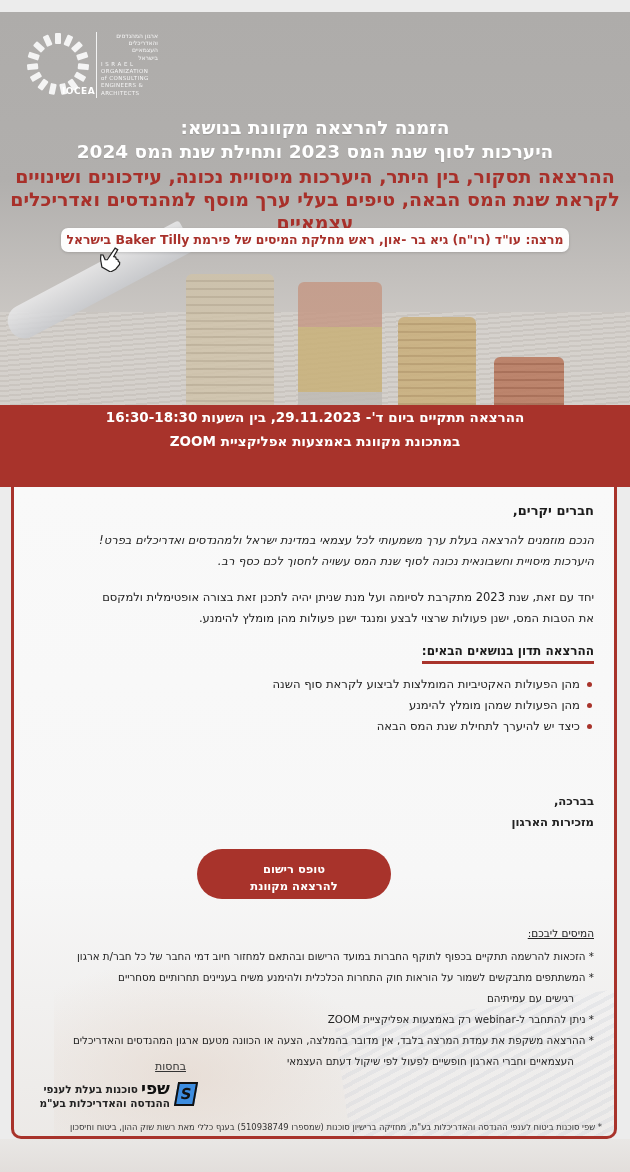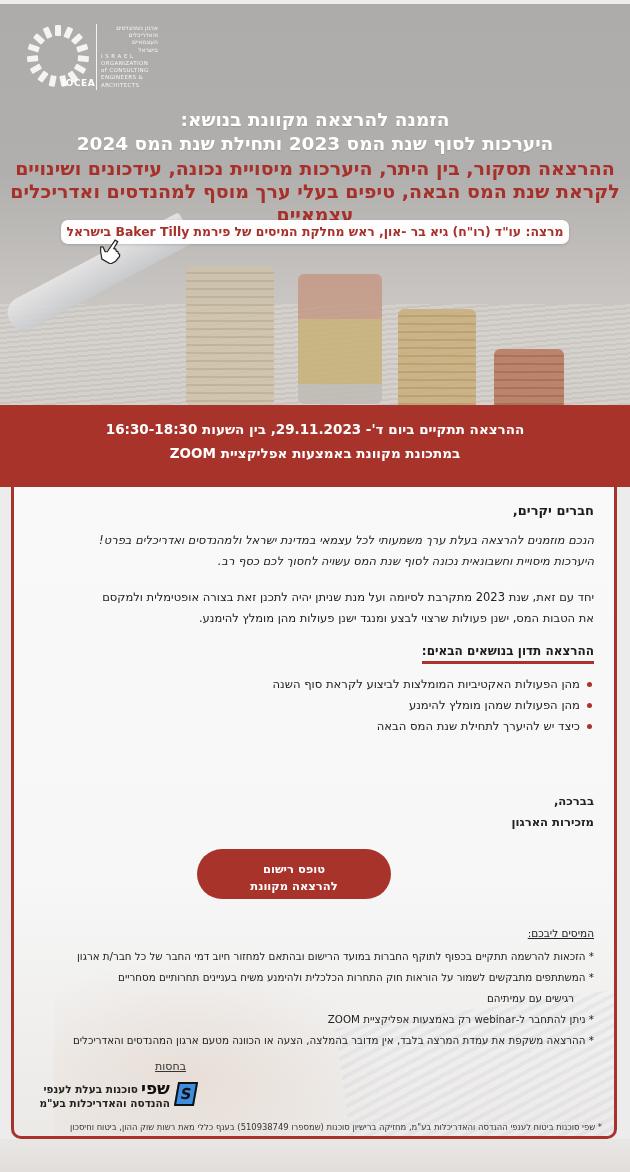--- a/index.html
+++ b/index.html
@@ -4,21 +4,21 @@
   <style>
     * { box-sizing: border-box; margin: 0; padding: 0; }
     html, body { width: 630px; height: 1172px; overflow: hidden; }
     body {
       font-family: "DejaVu Sans", sans-serif;
       background: #ececec;
       position: relative;
     }
     
     .hero {
-      position: absolute; left: 0; top: 4px; width: 630px; height: 419px;
+      position: absolute; left: 0; top: 12px; width: 630px; height: 419px;
       background: linear-gradient(180deg, #aeacaa 0%, #b1afad 40%, #c2bfbc 62%, #d0ccc8 80%, #c9c4bf 100%);
       overflow: hidden;
     }
     .hero .paper {
       position: absolute; left: 0; top: 300px; width: 630px; height: 105px;
       background: repeating-linear-gradient(175deg, #d8d4cf 0px, #d8d4cf 3px, #c9c4be 3px, #c9c4be 5px);
       opacity: .7;
     }
     .hero .pen {
       position: absolute; left: 10px; top: 300px; width: 200px; height: 34px;
@@ -60,21 +60,21 @@
       box-shadow: 0 1px 3px rgba(0,0,0,.15);
     }
     .hand-icon { position: absolute; left: 96px; top: 234px; width: 28px; height: 26px; }
 
     
     .event-band {
       position: absolute; left: 0; top: 405px; width: 630px; height: 82px;
       background: #a8332b;
       color: #fff; text-align: center; direction: rtl;
       font-weight: bold; font-size: 13.5px; line-height: 24px;
-      padding-top: 12px;
+      padding-top: 0;
     }
 
     
     .frame {
       position: absolute; left: 11px; top: 487px; width: 606px; height: 652px;
       border-left: 3px solid #a8332b; border-right: 3px solid #a8332b; border-bottom: 3px solid #a8332b;
       border-radius: 0 0 10px 10px;
       background: linear-gradient(180deg, #f9f9f9 0%, #f7f7f7 60%, rgba(242,241,240,.9) 78%, rgba(236,233,230,.85) 100%);
       overflow: hidden;
     }
@@ -260,20 +260,23 @@
   <div class="notes-heading">המיסים ליבכם:</div>
 
   <ul class="notes">
     <li>* הזכאות להרשמה תתקיים בכפוף לתוקף החברות במועד הרישום ובהתאם למחזור חיוב דמי החבר של כל חבר/ת ארגון</li>
     <li>*  המשתתפים מתבקשים לשמור על הוראות חוק התחרות הכלכלית ולהימנע משיח בעניינים תחרותיים מסחריים</li>
     <li>
         <span class="indent">רגישים עם עמיתיהם</span>
       </li>
     <li>* ניתן להתחבר ל-webinar רק באמצעות אפליקציית ZOOM</li>
     <li>* ההרצאה משקפת את עמדת המרצה בלבד, אין מדובר בהמלצה, הצעה או הכוונה מטעם ארגון המהנדסים והאדריכלים</li>
+    <li>
+        <span class="indent">העצמאיים וחברי הארגון חופשיים לפעול לפי שיקול דעתם העצמאי</span>
+      </li>
   </ul>
 
   <div class="sponsor">
     <div class="sponsor-caption">בחסות</div>
     <div class="sponsor-logo-mark">S</div>
     <div class="sponsor-name">שפי</div>
     <div class="sponsor-line1">סוכנות בעלת לענפי</div>
     <div class="sponsor-line2">ההנדסה והאדריכלות בע"מ</div>
   </div>
 

